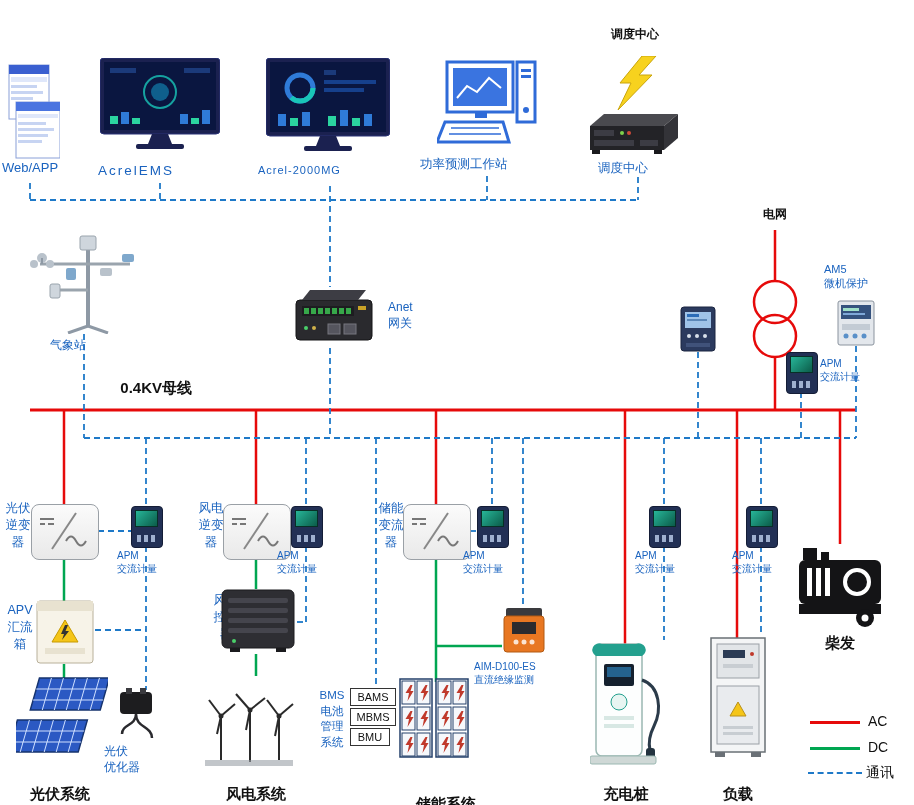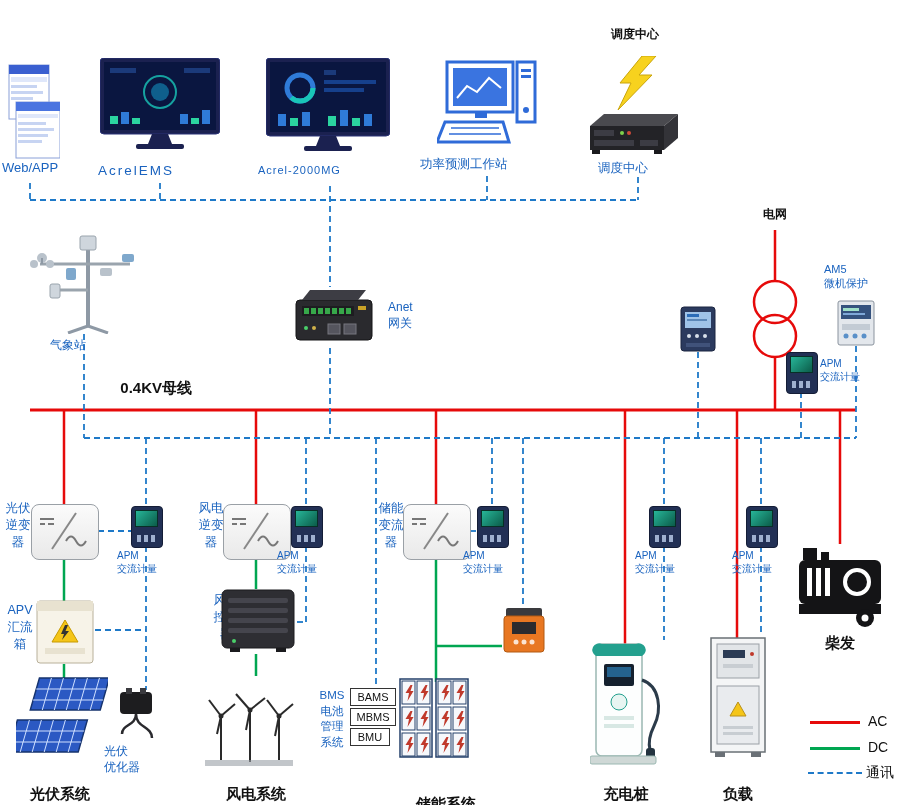--- a/index.html
+++ b/index.html
@@ -425,20 +425,22 @@
   <div class="abs" style="left:502px;top:606px">
     <svg width="44" height="48" viewBox="0 0 44 48">
       <rect x="4" y="2" width="36" height="10" rx="2" fill="#3a3a3e"></rect>
       <rect x="2" y="10" width="40" height="36" rx="3" fill="#e87722" stroke="#b35a12"></rect>
       <rect x="10" y="16" width="24" height="12" fill="#2b2b2e"></rect>
       <circle cx="14" cy="36" r="2.5" fill="#fff" opacity="0.8"></circle>
       <circle cx="22" cy="36" r="2.5" fill="#fff" opacity="0.8"></circle>
       <circle cx="30" cy="36" r="2.5" fill="#fff" opacity="0.8"></circle>
     </svg>
   </div>
+  <div class="label s115" style="left:474px;top:660px;width:100px">AIM-D100-ES
+直流绝缘监测</div>
   <div class="title" style="left:398px;top:795px;width:96px">储能系统</div>
 
   <div class="apm-meter" style="left:649px;top:506px"></div>
   <div class="label s115" style="left:635px;top:549px;width:58px">APM
 交流计量</div>
   <div class="abs" style="left:590px;top:640px">
     <svg width="74" height="128" viewBox="0 0 74 128">
       <rect x="6" y="4" width="46" height="112" rx="6" fill="#fdfefe" stroke="#9bb8b2" stroke-width="1.5"></rect>
       <path d="M6,16 a6,6 0 0 1 6,-12 h34 a6,6 0 0 1 6,12 z" fill="#23a08e"></path>
       <rect x="14" y="24" width="30" height="22" rx="2" fill="#14202e"></rect>

